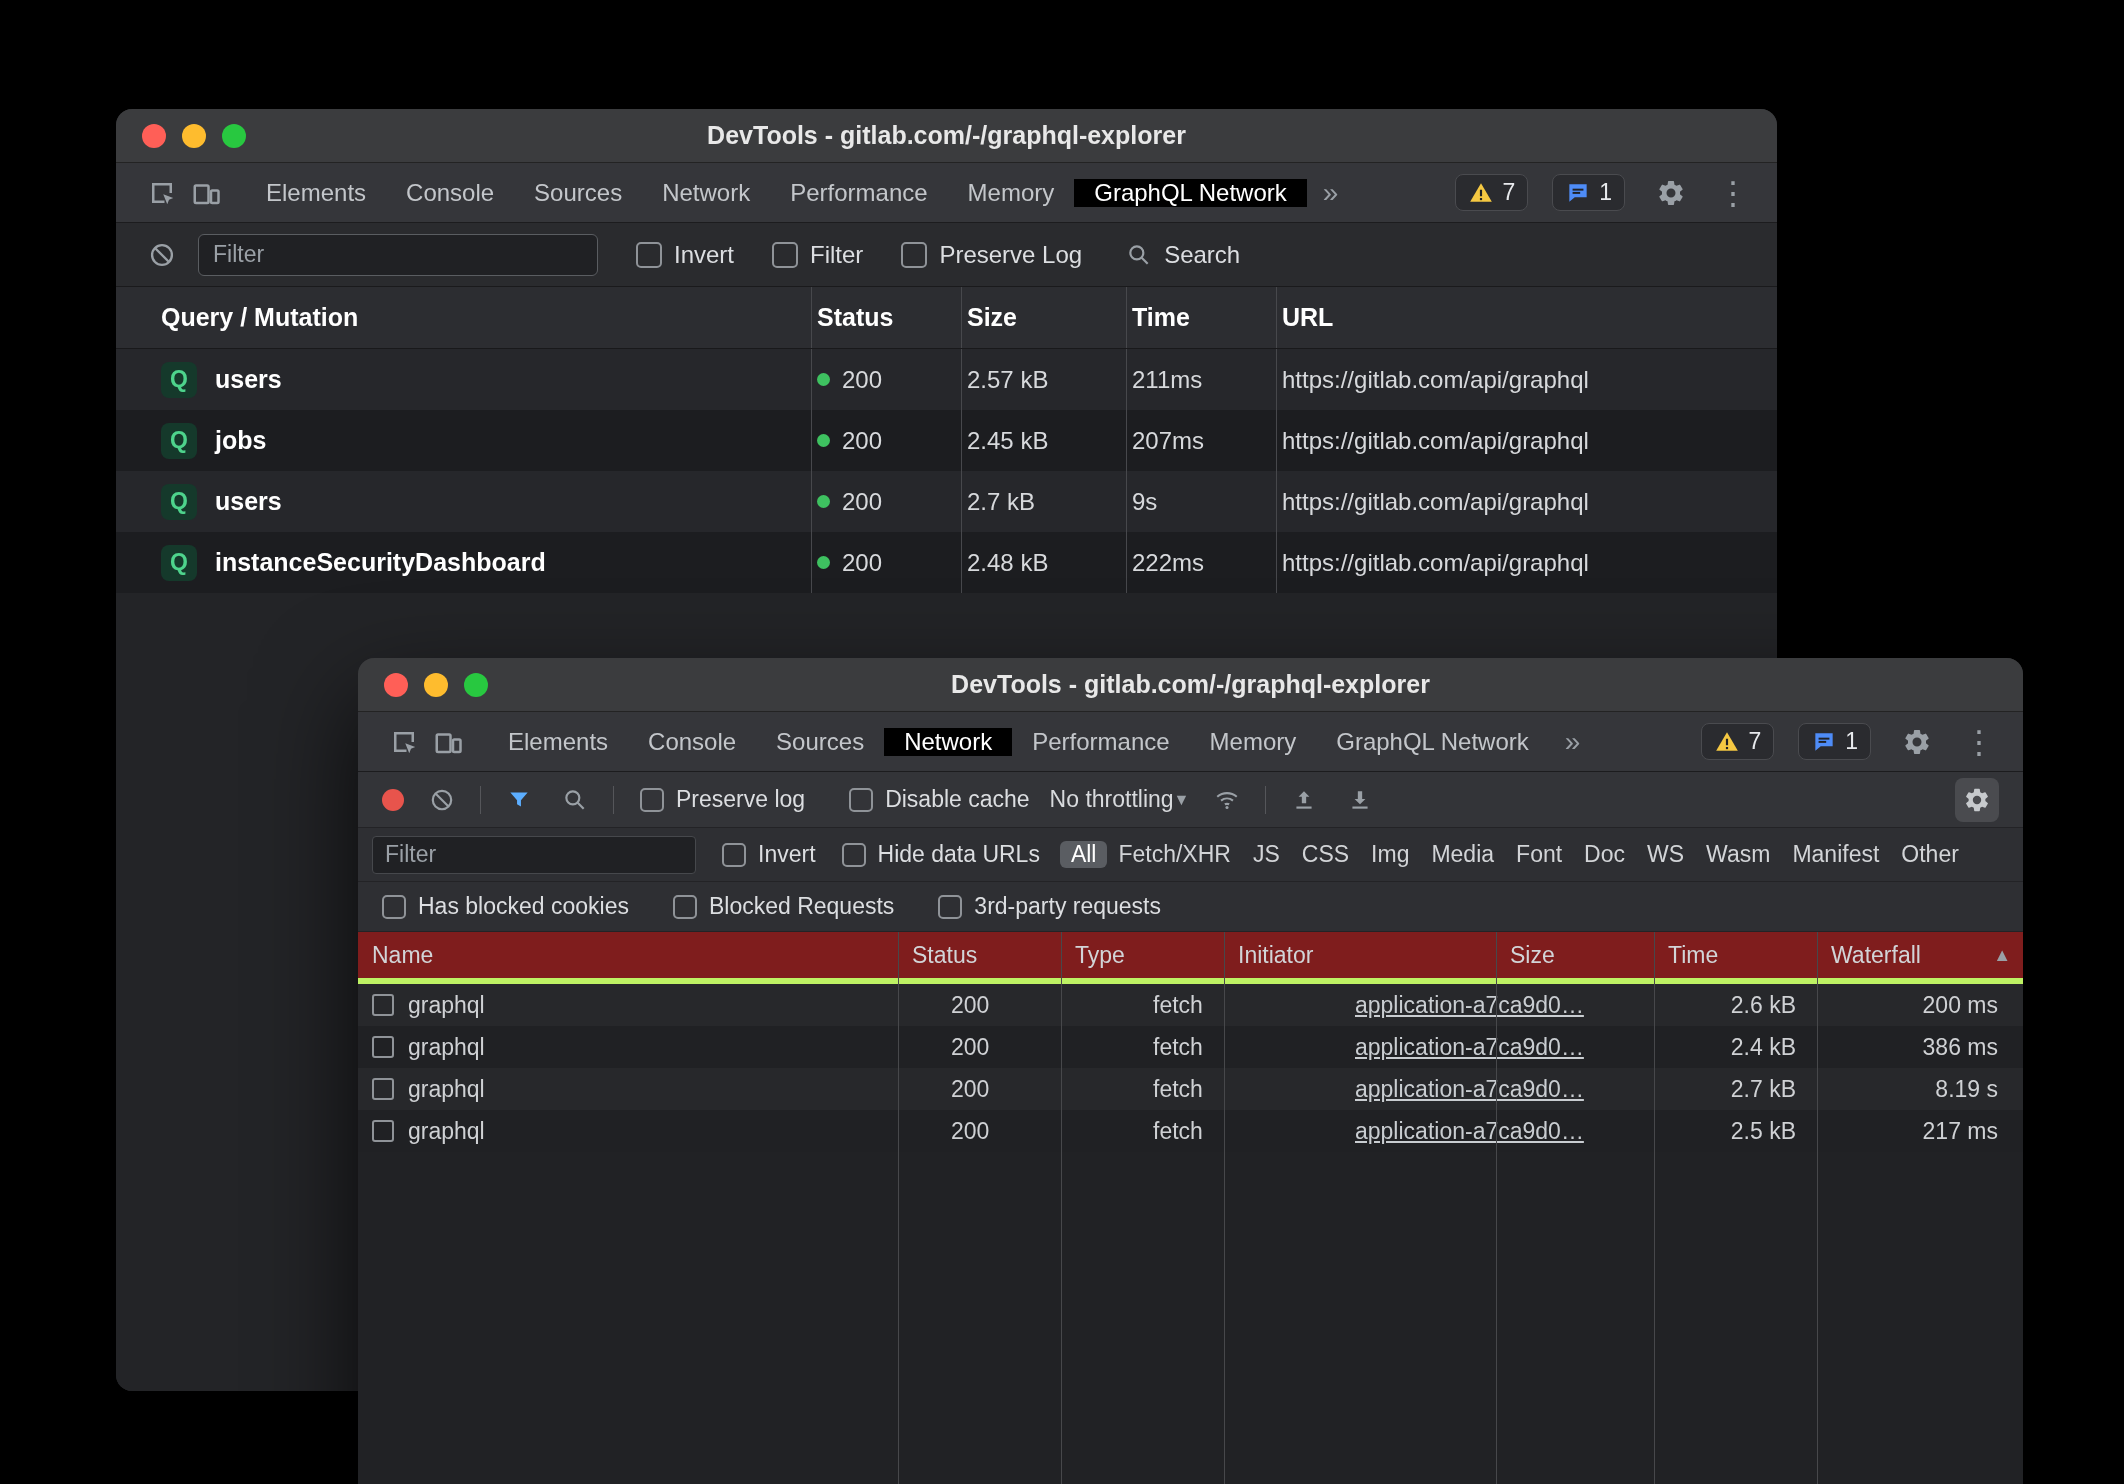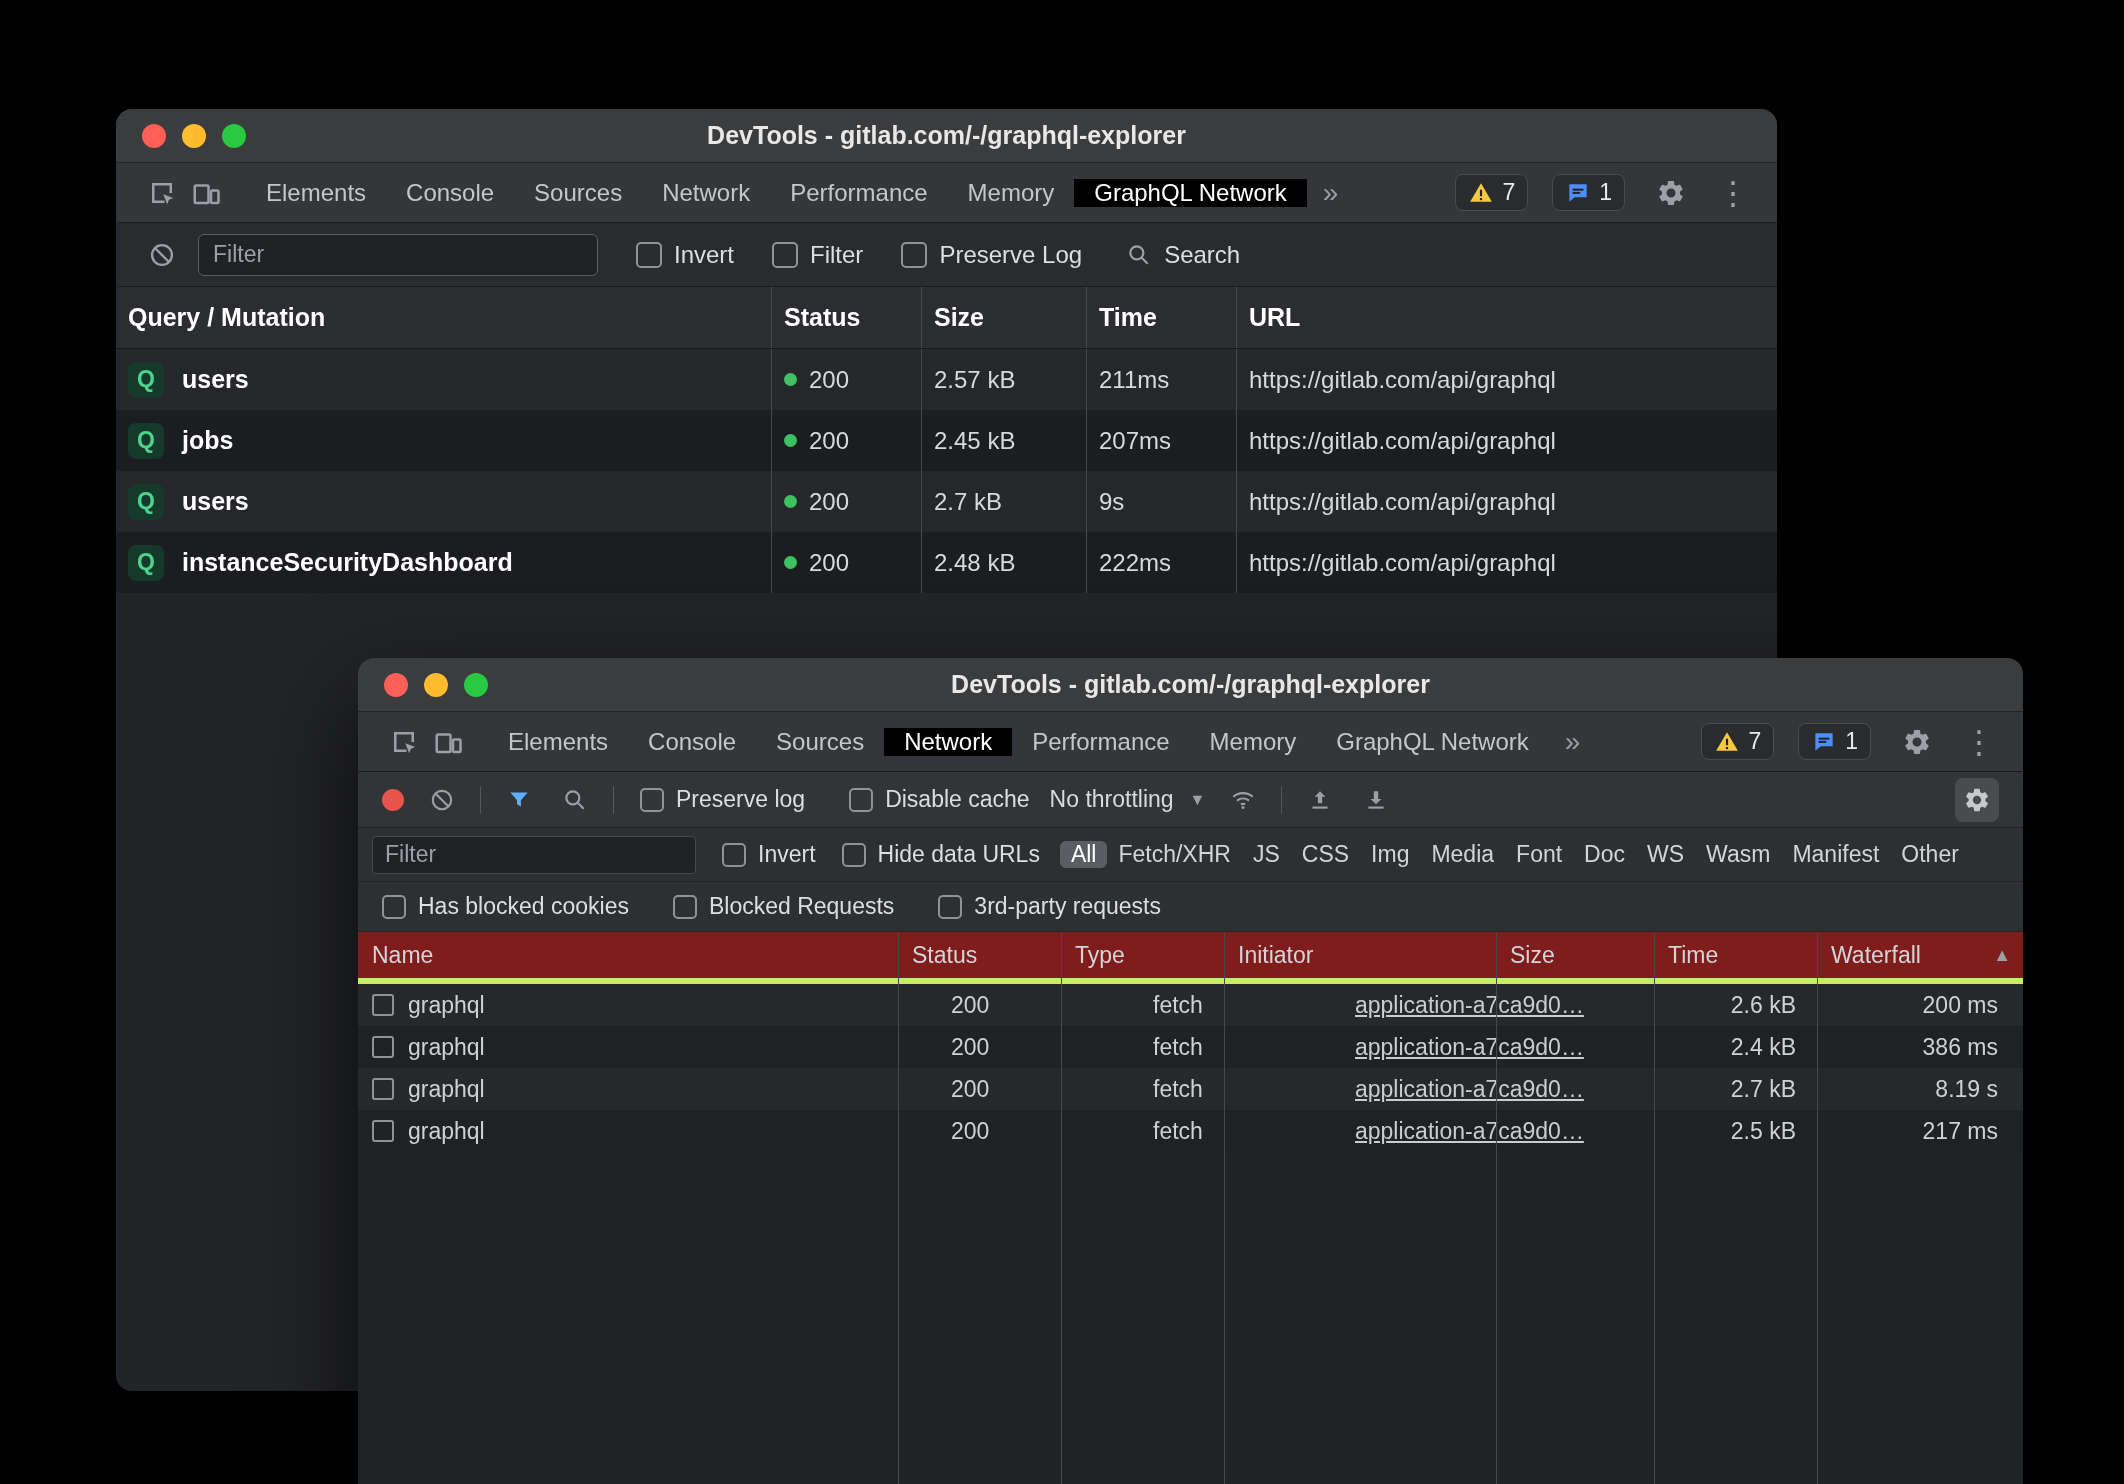--- a/index.html
+++ b/index.html
@@ -108,22 +108,22 @@
     align-items:stretch;
   }
   .w1-header {
     height:62px;
     background:#2c2d31;
     border-bottom:1px solid #19191b;
     font-weight:bold; font-size:25px; color:#fff;
   }
   .w1-header > div, .w1-row > div {
     display:flex; align-items:center;
-    padding-left:12px;
-    overflow:hidden; white-space:nowrap;
+    padding-left:5px;
+    overflow:hidden; white-space:nowrap;margin-left:40px;
   }
   .w1-header > div + div, .w1-row > div + div { border-left:1px solid #47484c; }
   .w1-row { height:61px; font-size:24px; color:#d7d9dc; }
   .w1-row:nth-child(odd) { background:#1c1d20; }
   .w1-row:nth-child(even) { background:#26272b; }
   .q-badge {
     width:36px; height:36px; flex:0 0 36px;
     background:#15392b; color:#4ed38c;
     border-radius:8px;
     display:inline-flex; align-items:center; justify-content:center;
@@ -142,21 +142,21 @@
     gap:20px;
     padding:0 24px;
     border-bottom:1px solid #232326;
     position:relative;
   }
   .record-dot { width:22px; height:22px; border-radius:50%; background:#e8544c; flex:0 0 22px; }
   .vsep { width:1px; height:28px; background:#55565a; }
   .w2-nettoolbar .ticon { width:36px; height:36px; }
   .w2-nettoolbar .ticon svg { width:26px; height:26px; }
   .icon-blue { color:#5caeff !important; }
-  .throttle { display:flex; align-items:center; gap:16px; font-size:23px; color:#d8dadd; }
+  .throttle { display:flex; align-items:center; gap:0; font-size:23px; color:#d8dadd; }
   .caret { font-size:16px; color:#9aa0a6; }
   .gear-right {
     margin-left:auto;
     background:#4a4b4f; border-radius:8px;
     width:44px; height:44px;
     display:flex; align-items:center; justify-content:center;
     color:#c7cacd;
   }
   .gear-right svg { width:28px; height:28px; }
 

